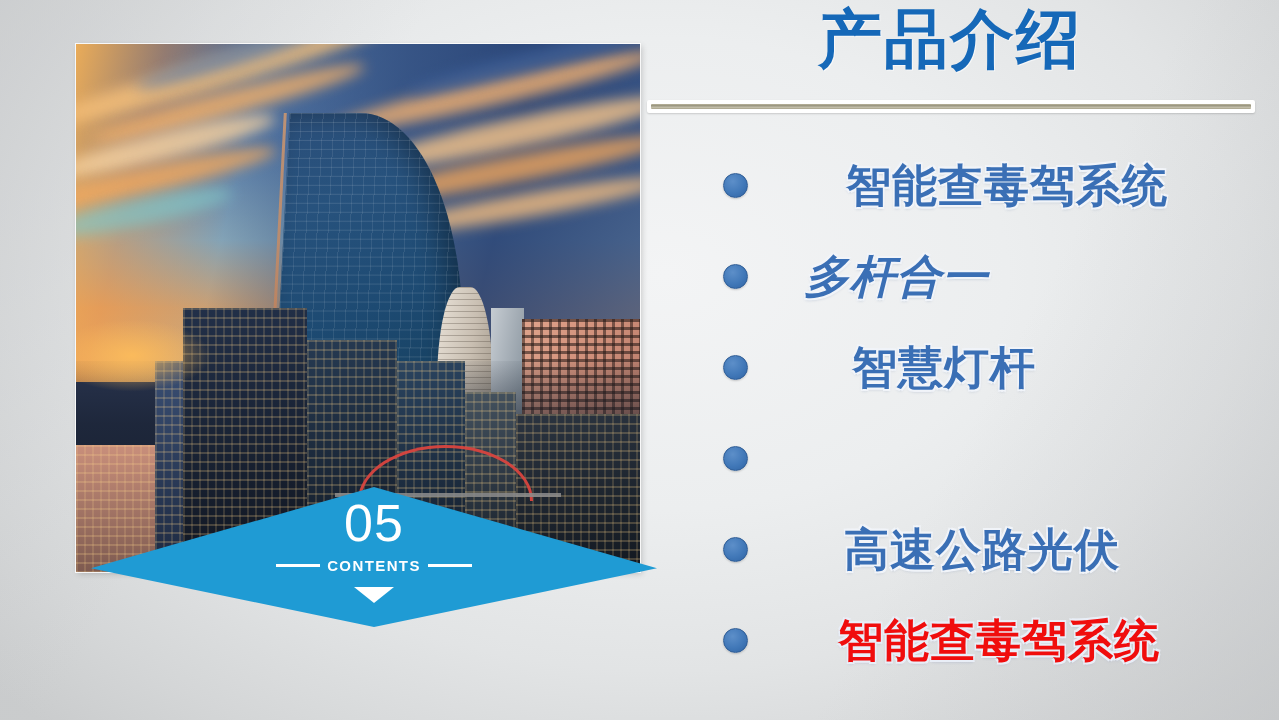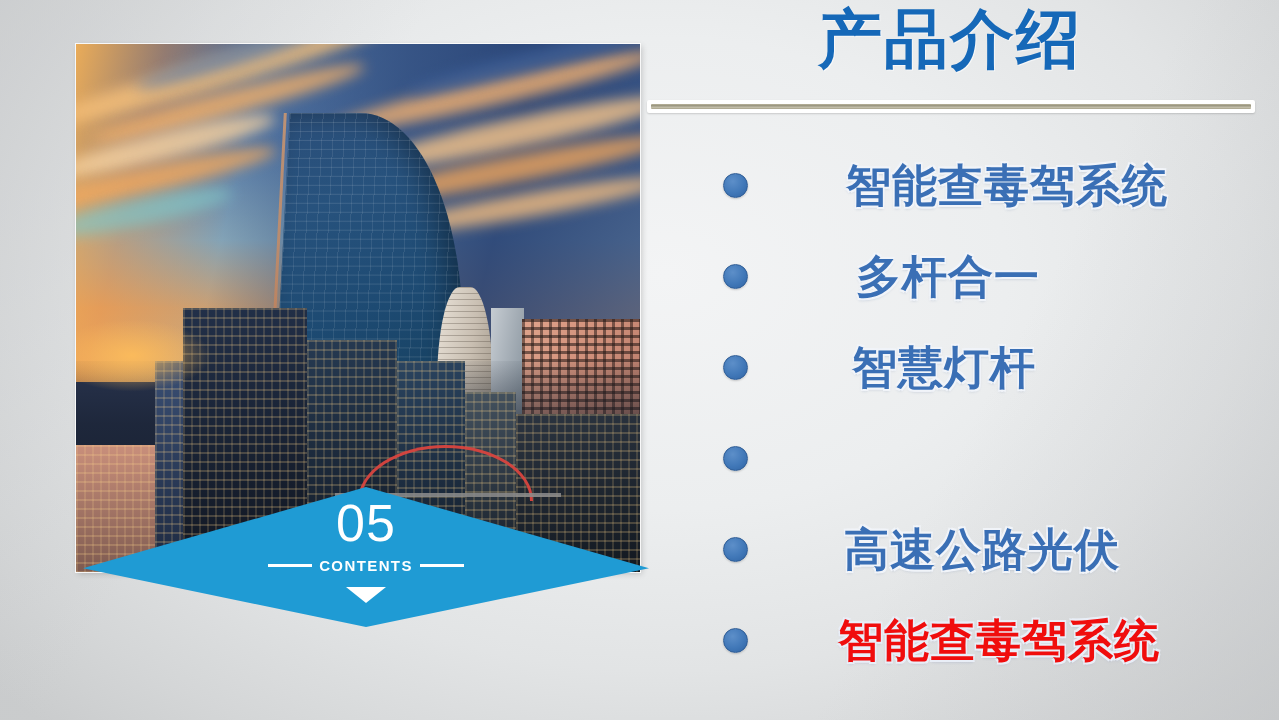--- a/index.html
+++ b/index.html
@@ -110,21 +110,21 @@
   .bridge-deck{
     position:absolute;left:46%;top:85%;width:40%;height:4px;background:#8d8d8d;opacity:.85;
   }
   .glow{
     position:absolute;left:-4%;top:52%;width:28%;height:14%;
     background:radial-gradient(ellipse at center, rgba(255,190,90,.85), rgba(255,160,60,0) 70%);
   }
 
   
   .diamond{
-    position:absolute;left:83px;top:487px;width:566px;height:140px;
+    position:absolute;left:91px;top:487px;width:566px;height:140px;
     background:#1f9bd4;
     clip-path:polygon(50% 0%, 100% 58%, 50% 100%, 0% 58%);
   }
   .num{
     position:absolute;left:0;right:0;top:10px;text-align:center;
     color:#ffffff;font-size:52px;font-weight:400;letter-spacing:1px;line-height:1;
   }
   .contents-row{
     position:absolute;left:0;right:0;top:70px;
     display:flex;align-items:center;justify-content:center;gap:7px;
@@ -177,21 +177,21 @@
       0 2px 3px rgba(120,140,170,.45);
   }
   .item-red{
     color:#f00d0d;
     text-shadow:
       -1.6px -1.6px 0 #e9eef7, 1.6px -1.6px 0 #e9eef7,
       -1.6px  1.6px 0 #e9eef7, 1.6px  1.6px 0 #e9eef7,
       0 2px 3px rgba(140,150,190,.5);
   }
   .row:nth-child(1) .item-txt{margin-left:98px;}
-  .row:nth-child(2) .item-txt{margin-left:108px;}
+  .row:nth-child(2) .item-txt{margin-left:56px;font-style:italic;}
   .row:nth-child(3) .item-txt{margin-left:104px;}
   .row:nth-child(4) .item-txt{margin-left:96px;}
   .row:nth-child(5) .item-txt{margin-left:96px;}
   .row:nth-child(6) .item-txt{}
 </style>
 </head>
 <body>
 
 <div class="slide">
 

